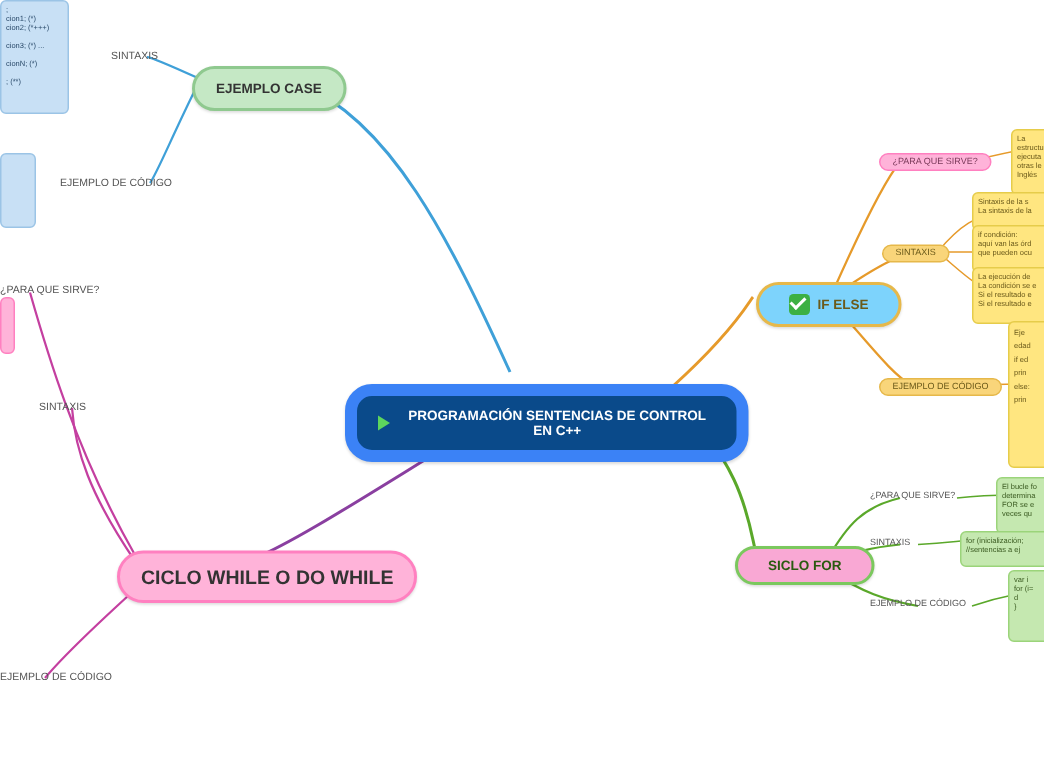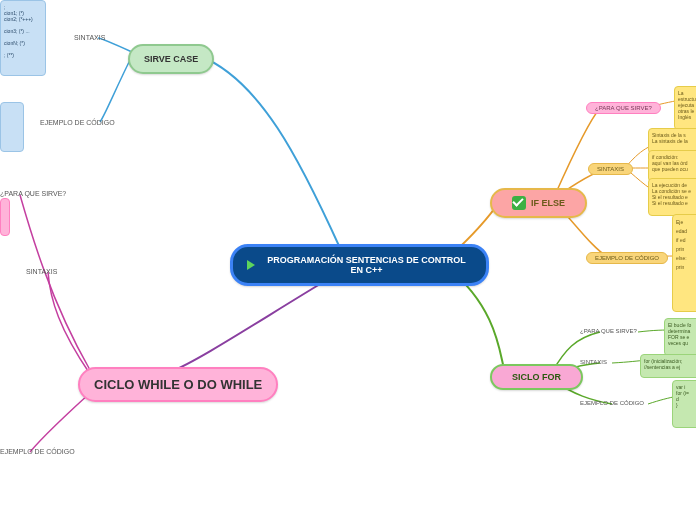--- a/index.html
+++ b/index.html
@@ -1,22 +1,22 @@
 <!DOCTYPE html>
 <html><head>
 <meta charset="utf-8">
 <style>
   html,body{margin:0;padding:0;width:696px;height:520px;background:#fff;font-family:Arial,Helvetica,sans-serif;overflow:hidden;position:relative}
   svg.connectors{position:absolute;top:0;left:0;width:696px;height:520px;pointer-events:none;z-index:0}
   .node{position:absolute;z-index:2;border-radius:18px;font-size:9px;font-weight:bold;display:flex;align-items:center;justify-content:center;padding:8px 14px;text-align:center;box-shadow:0 1px 2px rgba(0,0,0,0.15)}
-  .center{background:#0a4a8a;color:#fff;left:230px;top:244px;width:225px;border:3px solid #3b82f6}
+  .center{background:#0a4a8a;color:#fff;left:230px;top:256px;width:225px;border:8px solid #3b82f6}
   .center .flag{width:0;height:0;border-top:5px solid transparent;border-bottom:5px solid transparent;border-left:8px solid #5dd55d;margin-right:6px}
   .switch{background:#c5e8c5;border:2px solid #8fc98f;color:#333;left:128px;top:44px}
   .while{background:#ffb3d9;border:2px solid #ff80c0;color:#333;left:78px;top:367px;font-size:13px}
-  .ifelse{background:#fca5a5;border:2px solid #e6b84a;color:#6b5a1a;left:490px;top:188px;padding:6px 20px}
+  .ifelse{background:#7dd3fc;border:2px solid #e6b84a;color:#6b5a1a;left:504px;top:188px;padding:6px 20px}
   .ifelse .check{display:inline-block;width:14px;height:14px;background:#3cb043;border-radius:3px;margin-right:5px;position:relative}
   .ifelse .check::after{content:"";position:absolute;left:3px;top:0;width:4px;height:8px;border:solid #fff;border-width:0 2px 2px 0;transform:rotate(45deg)}
   .for{background:#f9a8d4;border:2px solid #7bc85e;color:#2a5a10;left:490px;top:364px;padding:6px 20px}
   .label{position:absolute;font-size:7px;color:#555;z-index:2}
   .pill{border-radius:10px;padding:2px 8px;font-size:6px}
   .pill-pink{background:#ffb3d9;border:1px solid #ff80c0;color:#7a3a5a}
   .pill-orange{background:#f9d57a;border:1px solid #e6b84a;color:#6b5a1a}
   .cutbox{position:absolute;font-size:5px;z-index:2;overflow:hidden}
   .cutbox.blue{background:#c8e0f5;border:1px solid #9bc4e6;border-radius:4px;padding:3px;color:#2a4a6a}
   .cutbox.yellow{background:#ffe680;border:1px solid #e6cc4a;border-radius:4px;padding:3px;color:#6b5a1a}
@@ -68,21 +68,21 @@
 ; (**)</div>
 
 <div class="cutbox blue" style="left:0;top:102px;width:16px;height:42px"></div>
 
 <div class="node center">
   <span class="flag"></span>
   <span>PROGRAMACIÓN SENTENCIAS DE CONTROL EN C++</span>
 </div>
 
 <div class="node switch">
-  <span>SIRVE CASE</span>
+  <span>EJEMPLO CASE</span>
 </div>
 <div class="label" style="left:74px;top:34px">SINTAXIS</div>
 <div class="label" style="left:40px;top:119px">EJEMPLO DE CÓDIGO</div>
 
 <div class="node while">
   <span>CICLO WHILE O DO WHILE</span>
 </div>
 <div class="label" style="left:0;top:190px">¿PARA QUE SIRVE?</div>
 <div class="label" style="left:26px;top:268px">SINTAXIS</div>
 <div class="label" style="left:0;top:448px">EJEMPLO DE CÓDIGO</div>

